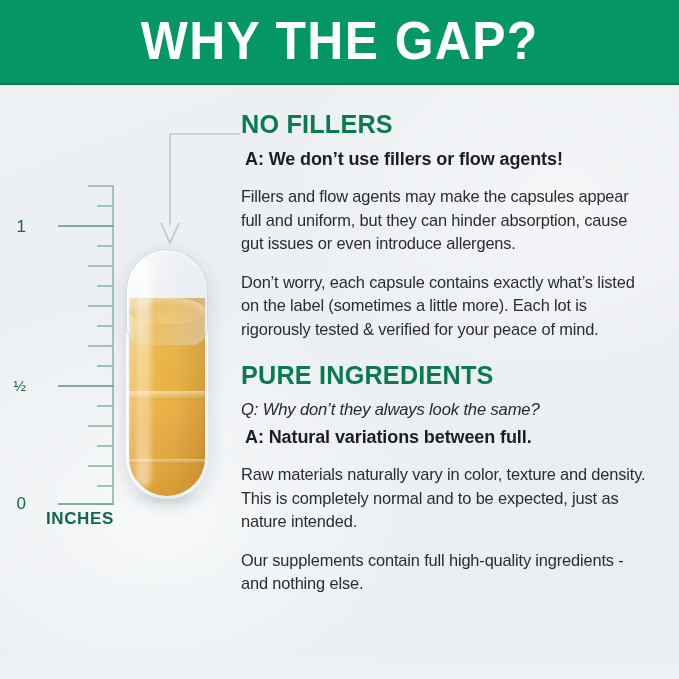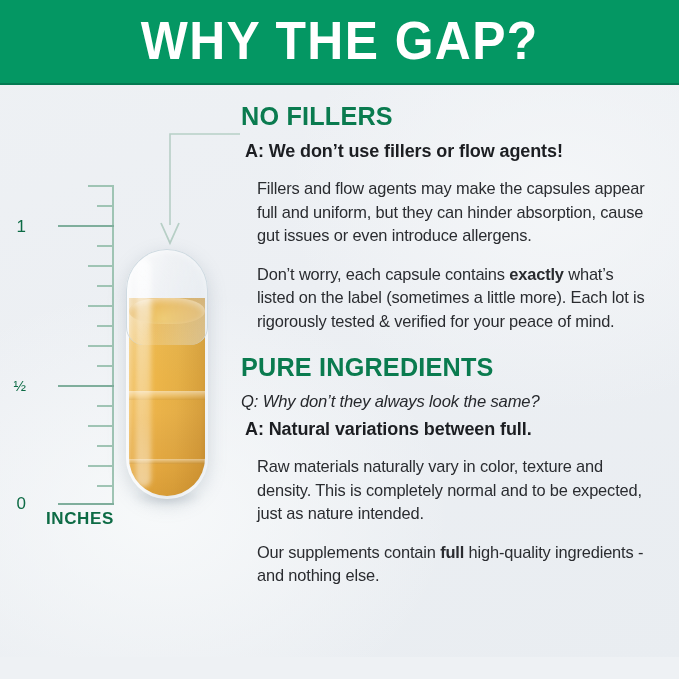--- a/index.html
+++ b/index.html
@@ -236,21 +236,21 @@
     height: 16px;
     border-radius: 50%;
     background: radial-gradient(ellipse at center, rgba(110,125,140,0.28) 0%, rgba(110,125,140,0) 72%);
     filter: blur(3px);
   }
 
   
   .content {
     position: absolute;
     left: 241px;
-    top: 102px;
+    top: 110px;
     width: 412px;
   }
   .section-heading {
     color: #0a7b4f;
     font-family: "Liberation Sans Narrow", "Liberation Sans", sans-serif;
     font-weight: bold;
     font-size: 26px;
     letter-spacing: 0.2px;
     line-height: 1.1;
     margin: 0 0 9px 0;
@@ -270,24 +270,24 @@
     font-size: 18px;
     font-weight: bold;
     line-height: 1.32;
     margin: 0 0 14px 4px;
     letter-spacing: -0.1px;
   }
   .body-p {
     color: #2a2c30;
     font-size: 16.4px;
     line-height: 1.43;
-    margin: 0 0 15px 16px;
+    margin: 0 0 15px 0;
     letter-spacing: -0.15px;
   }
-  .body-p b { font-weight: bold; }
+  .body-p b { font-weight: normal; }
   .gap-before { margin-top: 20px; }
 </style>
 </head>
 <body>
 
 <div class="page">
 
   <div class="banner">
     <div class="banner-title">WHY THE GAP?</div>
   </div>

